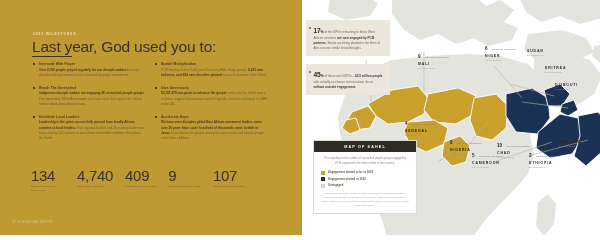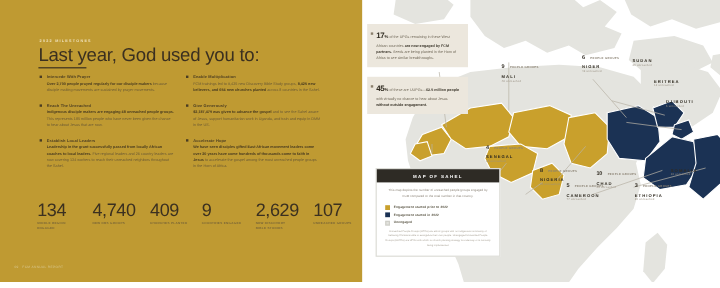--- a/index.html
+++ b/index.html
@@ -305,24 +305,20 @@
       <div class="snum">4,740</div>
       <div class="slabel">NEW DBS GROUPS</div>
     </div>
     <div class="stat">
       <div class="snum">409</div>
       <div class="slabel">CHURCHES PLANTED</div>
     </div>
     <div class="stat">
       <div class="snum">9</div>
       <div class="slabel">COUNTRIES ENGAGED</div>
-    </div>
-    <div class="stat">
-      <div class="snum">2,629</div>
-      <div class="slabel">NEW DISCOVERY BIBLE STUDIES</div>
     </div>
     <div class="stat">
       <div class="snum">107</div>
       <div class="slabel">UNREACHED GROUPS</div>
     </div>
   </div>
 
   <div class="footer-left">
     <span>09</span>
     <span>FCM ANNUAL REPORT</span>

